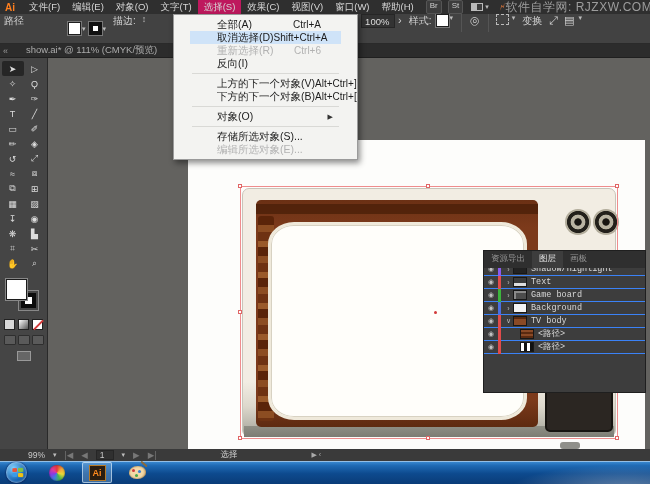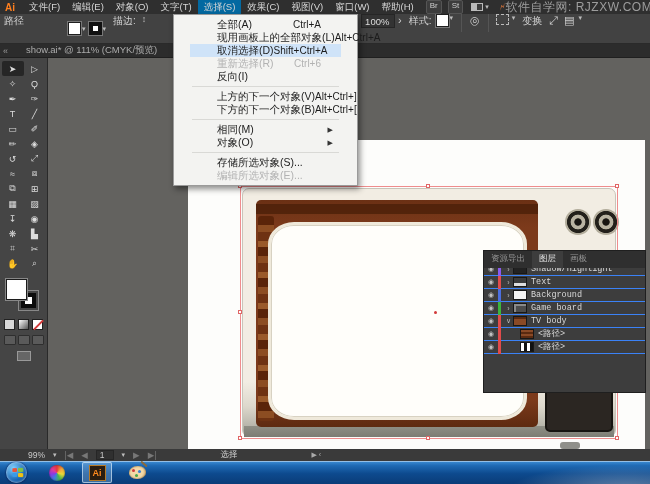--- a/index.html
+++ b/index.html
@@ -6,21 +6,21 @@
   html,body { background:#000; }
   .app {
     position:relative; width:650px; height:484px; overflow:hidden;
     font-family:"Liberation Sans","DejaVu Sans",sans-serif;
     background:#666663; user-select:none;
   }
   
   .menubar{position:absolute;left:0;top:0;width:650px;height:14px;background:#2f2f2f;display:flex;align-items:center;font-size:9.5px;color:#d6d6d6;z-index:60;}
   .ai-logo{color:#ff7f1e;font-weight:bold;font-size:10px;margin:0 8px 0 5px;}
   .menubar-item{padding:0 6px;height:14px;line-height:14px;white-space:nowrap;}
-  .menubar-item.active{background:#0369a1;}
+  .menubar-item.active{background:#be185d;}
   .mb-iconbtn{margin-left:6px;padding:0 3px;font-size:8px;color:#cfcfcf;background:#3d3d3d;border:1px solid #555;border-radius:2px;height:14px;line-height:9px;}
   .mb-arrange{margin-left:8px;display:flex;align-items:center;gap:2px;}
   .arrange-glyph{width:12px;height:8px;border:1px solid #bbb;display:inline-block;background:linear-gradient(90deg,#bbb 0 5px,#3d3d3d 5px);}
   .mb-caret{font-size:7px;color:#bbb;}
   .mb-feather{margin-left:10px;color:#b9683a;font-size:10px;transform:rotate(-15deg);}
   .site-text{margin-left:auto;margin-right:6px;color:#9d9d9d;font-size:12px;letter-spacing:.5px;white-space:nowrap;}
   
   .optionsbar{position:absolute;left:0;top:14px;width:650px;height:30px;background:#424242;border-bottom:1px solid #2a2a2a;display:flex;font-size:10px;color:#cfcfcf;z-index:20;}
   .ob-label{margin:0 4px;white-space:nowrap;}
   .swatch{width:13px;height:13px;background:#fff;border:1px solid #1e1e1e;outline:1px solid #777;display:inline-block;}
@@ -252,24 +252,20 @@
     <span class="anchor" style="left:190px;top:378px;"></span>
     <span class="anchor" style="left:378px;top:378px;"></span>
     <span class="anchor" style="left:567px;top:378px;"></span>
   </div>
 
   <div class="dropdown" id="menu-list">
       <div class="menu-item">
         <span>全部(A)</span>
         <span class="sc">Ctrl+A</span>
       </div>
-      <div class="menu-item">
-        <span>现用画板上的全部对象(L)</span>
-        <span class="sc">Alt+Ctrl+A</span>
-      </div>
       <div class="menu-item highlight">
         <span>取消选择(D)</span>
         <span class="sc">Shift+Ctrl+A</span>
       </div>
       <div class="menu-item disabled">
         <span>重新选择(R)</span>
         <span class="sc">Ctrl+6</span>
       </div>
       <div class="menu-item">
         <span>反向(I)</span>
@@ -278,25 +274,20 @@
       <div class="menu-sep"></div>
       <div class="menu-item">
         <span>上方的下一个对象(V)</span>
         <span class="sc">Alt+Ctrl+]</span>
       </div>
       <div class="menu-item">
         <span>下方的下一个对象(B)</span>
         <span class="sc">Alt+Ctrl+[</span>
       </div>
       <div class="menu-sep"></div>
-      <div class="menu-item">
-        <span>相同(M)</span>
-        <span class="sc"></span>
-        <span class="sub">▶</span>
-      </div>
       <div class="menu-item">
         <span>对象(O)</span>
         <span class="sc"></span>
         <span class="sub">▶</span>
       </div>
       <div class="menu-sep"></div>
       <div class="menu-item">
         <span>存储所选对象(S)...</span>
         <span class="sc"></span>
       </div>
@@ -322,31 +313,31 @@
         </div>
         <div class="layer-row">
           <span class="eye">◉</span>
           <span class="colbar" style="background: rgb(224, 75, 75);"></span>
           <span class="l-arrow">›</span>
           <span class="l-thumb th-text"></span>
           <span class="l-name">Text</span>
         </div>
         <div class="layer-row">
           <span class="eye">◉</span>
+          <span class="colbar" style="background: rgb(60, 181, 60);"></span>
+          <span class="l-arrow">›</span>
+          <span class="l-thumb th-board"></span>
+          <span class="l-name">Game board</span>
+        </div>
+        <div class="layer-row">
+          <span class="eye">◉</span>
           <span class="colbar" style="background: rgb(75, 111, 224);"></span>
           <span class="l-arrow">›</span>
           <span class="l-thumb th-bg"></span>
           <span class="l-name">Background</span>
-        </div>
-        <div class="layer-row">
-          <span class="eye">◉</span>
-          <span class="colbar" style="background: rgb(60, 181, 60);"></span>
-          <span class="l-arrow">›</span>
-          <span class="l-thumb th-board"></span>
-          <span class="l-name">Game board</span>
         </div>
         <div class="layer-row">
           <span class="eye">◉</span>
           <span class="colbar" style="background: rgb(224, 75, 75);"></span>
           <span class="l-arrow">∨</span>
           <span class="l-thumb th-tv"></span>
           <span class="l-name">TV body</span>
         </div>
         <div class="layer-row">
           <span class="eye">◉</span>

